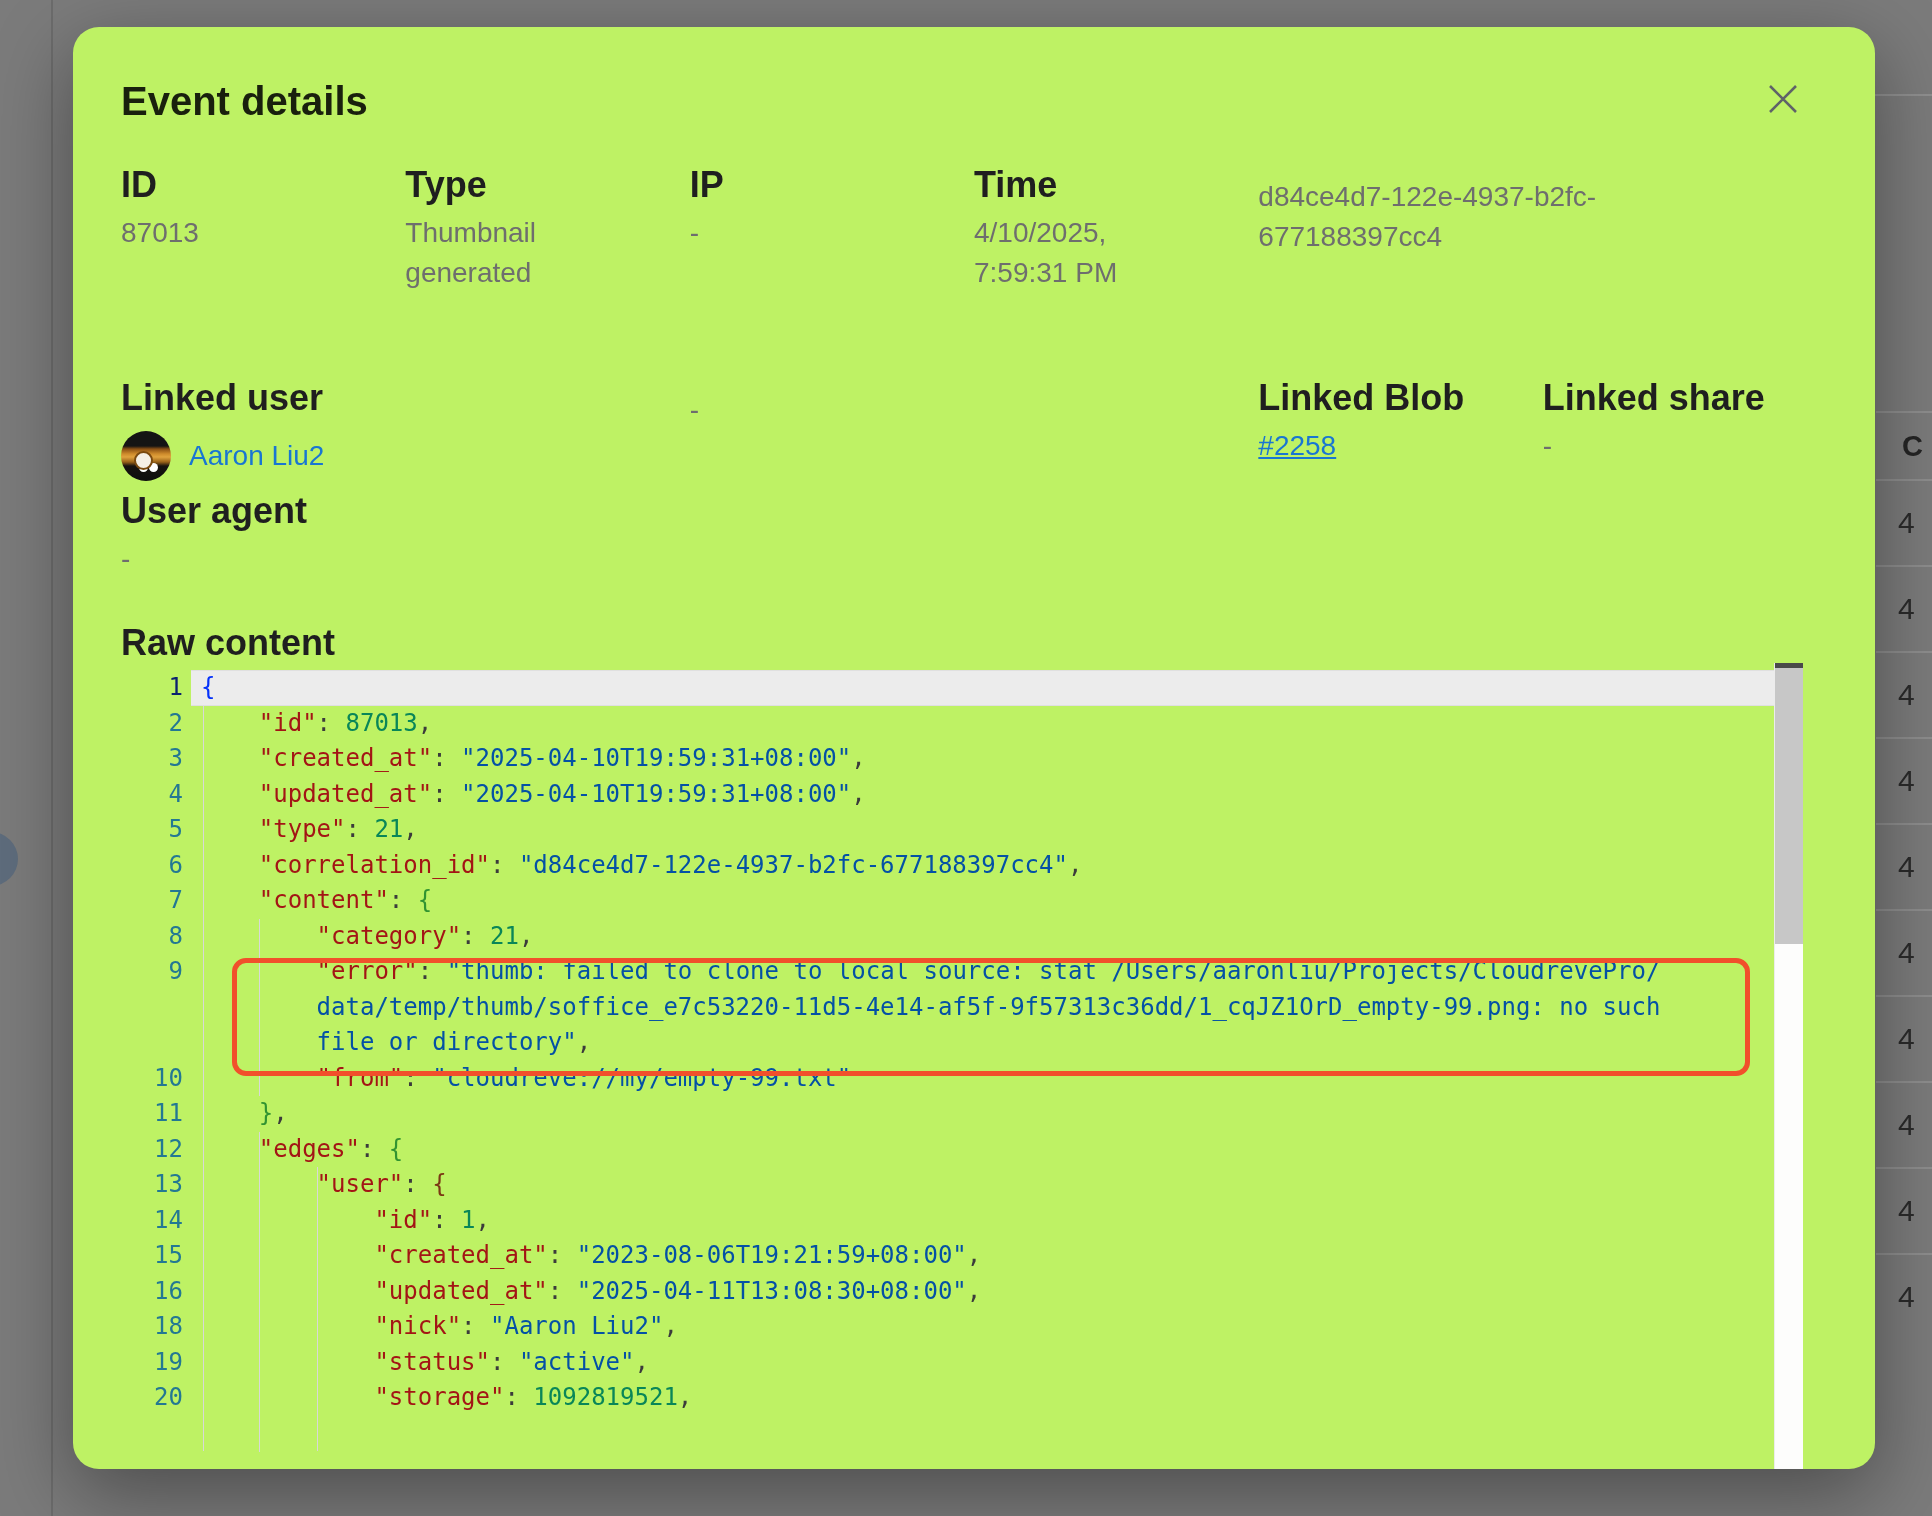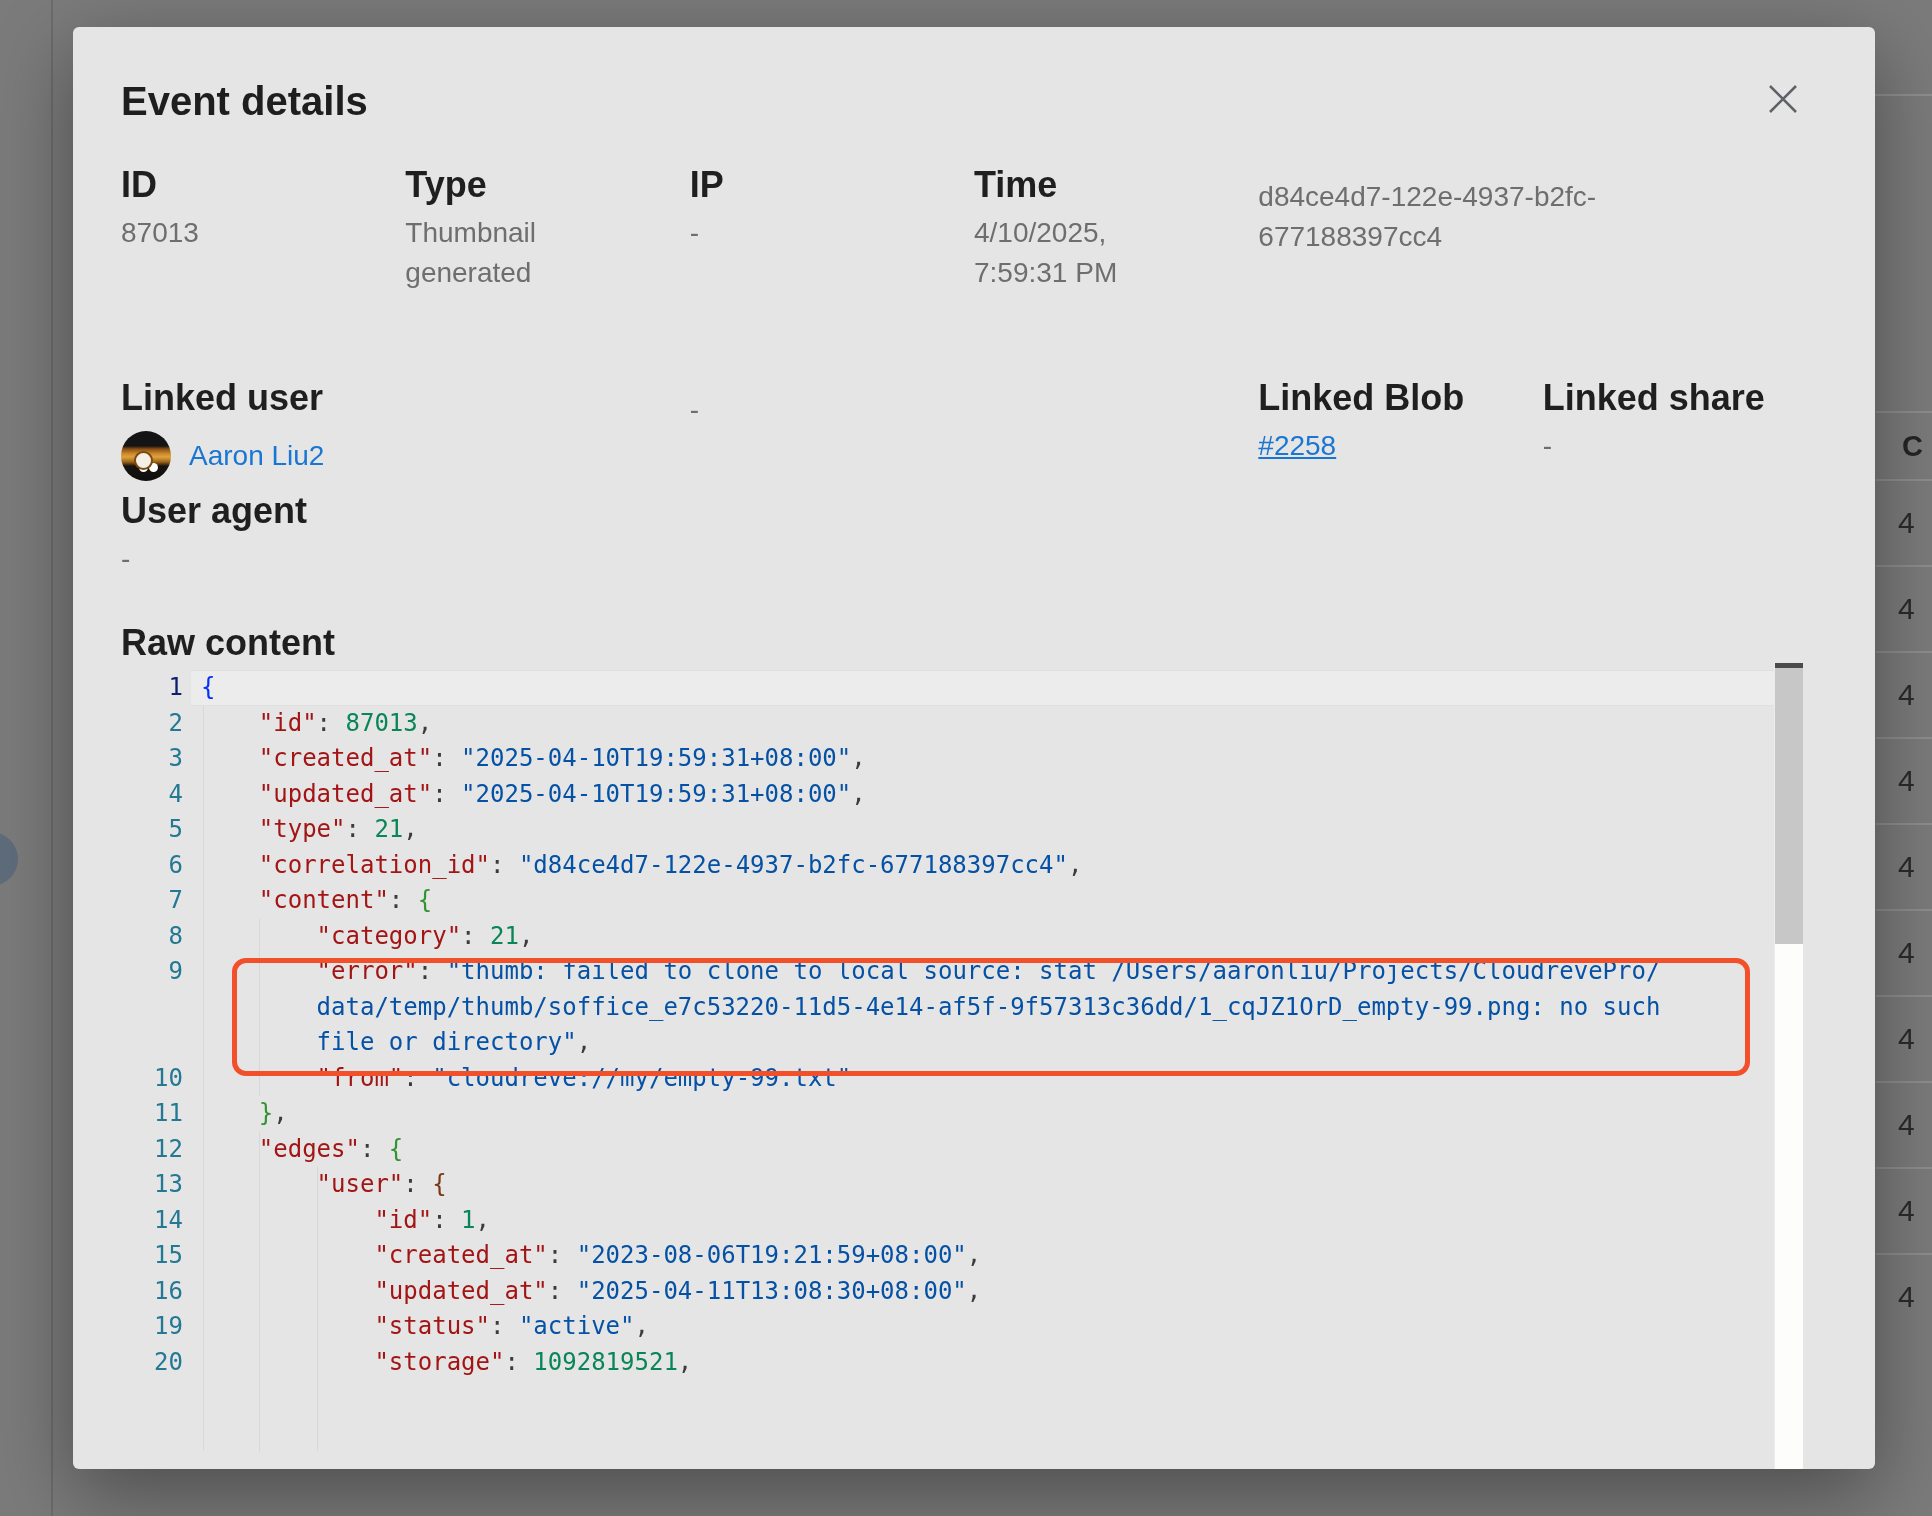--- a/index.html
+++ b/index.html
@@ -11,22 +11,22 @@
   .bg-fab{position:absolute;left:-36px;top:832px;width:54px;height:54px;border-radius:50%;background:#5e6c7c;}
   .bg-topline{position:absolute;left:1872px;top:94px;width:60px;height:2px;background:#8f8f8f;}
   .bg-table{position:absolute;left:1876px;top:411px;width:56px;}
   .bg-sep{height:2px;background:#8d8d8d;}
   .bg-hcell{height:66px;display:flex;align-items:center;padding-left:26px;
             font-size:29px;font-weight:700;color:#242424;}
   .bg-cell{height:84px;display:flex;align-items:center;padding-left:22px;
            font-size:30px;color:#2a2a2a;}
 
   
-  .modal{position:absolute;left:73px;top:27px;width:1802px;height:1442px;background:#e5e5e5;
-         border-radius:6px;box-shadow:0 24px 80px rgba(0,0,0,.38);overflow:hidden;}
+  .modal{position:absolute;left:73px;top:27px;width:1802px;height:1442px;background:#bef264;
+         border-radius:26px;box-shadow:0 24px 80px rgba(0,0,0,.38);overflow:hidden;}
   .modal-title{position:absolute;left:48px;top:52px;font-size:40px;font-weight:600;color:rgba(0,0,0,.87);}
   .close-btn{position:absolute;left:1686px;top:48px;width:48px;height:48px;border:none;background:none;
              cursor:pointer;padding:0;color:#5f6368;}
   .close-btn svg{display:block;margin:auto;}
 
   .label{font-size:36px;font-weight:700;color:#1f1f1f;line-height:36px;}
   .value{font-size:28px;color:#6e6e6e;line-height:40px;margin-top:10px;}
   .meta-grid{position:absolute;left:48px;width:1706px;top:140px;display:grid;
              grid-template-columns:2fr 2fr 2fr 2fr 4fr;}
   .links-grid{position:absolute;left:48px;width:1706px;top:318px;display:grid;
@@ -239,20 +239,24 @@
           </div>
           <div class="crow">
             <span class="lnum">15</span>
             <span class="ctext"><span class="tok-pl">            </span><span class="tok-key">"created_at"</span><span class="tok-pun">: </span><span class="tok-str">"2023-08-06T19:21:59+08:00"</span><span class="tok-pun">,</span></span>
           </div>
           <div class="crow">
             <span class="lnum">16</span>
             <span class="ctext"><span class="tok-pl">            </span><span class="tok-key">"updated_at"</span><span class="tok-pun">: </span><span class="tok-str">"2025-04-11T13:08:30+08:00"</span><span class="tok-pun">,</span></span>
           </div>
           <div class="crow">
+            <span class="lnum">18</span>
+            <span class="ctext"><span class="tok-pl">            </span><span class="tok-key">"nick"</span><span class="tok-pun">: </span><span class="tok-str">"Aaron Liu2"</span><span class="tok-pun">,</span></span>
+          </div>
+          <div class="crow">
             <span class="lnum">19</span>
             <span class="ctext"><span class="tok-pl">            </span><span class="tok-key">"status"</span><span class="tok-pun">: </span><span class="tok-str">"active"</span><span class="tok-pun">,</span></span>
           </div>
           <div class="crow">
             <span class="lnum">20</span>
             <span class="ctext"><span class="tok-pl">            </span><span class="tok-key">"storage"</span><span class="tok-pun">: </span><span class="tok-num">1092819521</span><span class="tok-pun">,</span></span>
           </div>
         </div>
       <div class="error-box"></div>
       <div class="scrollbar">

